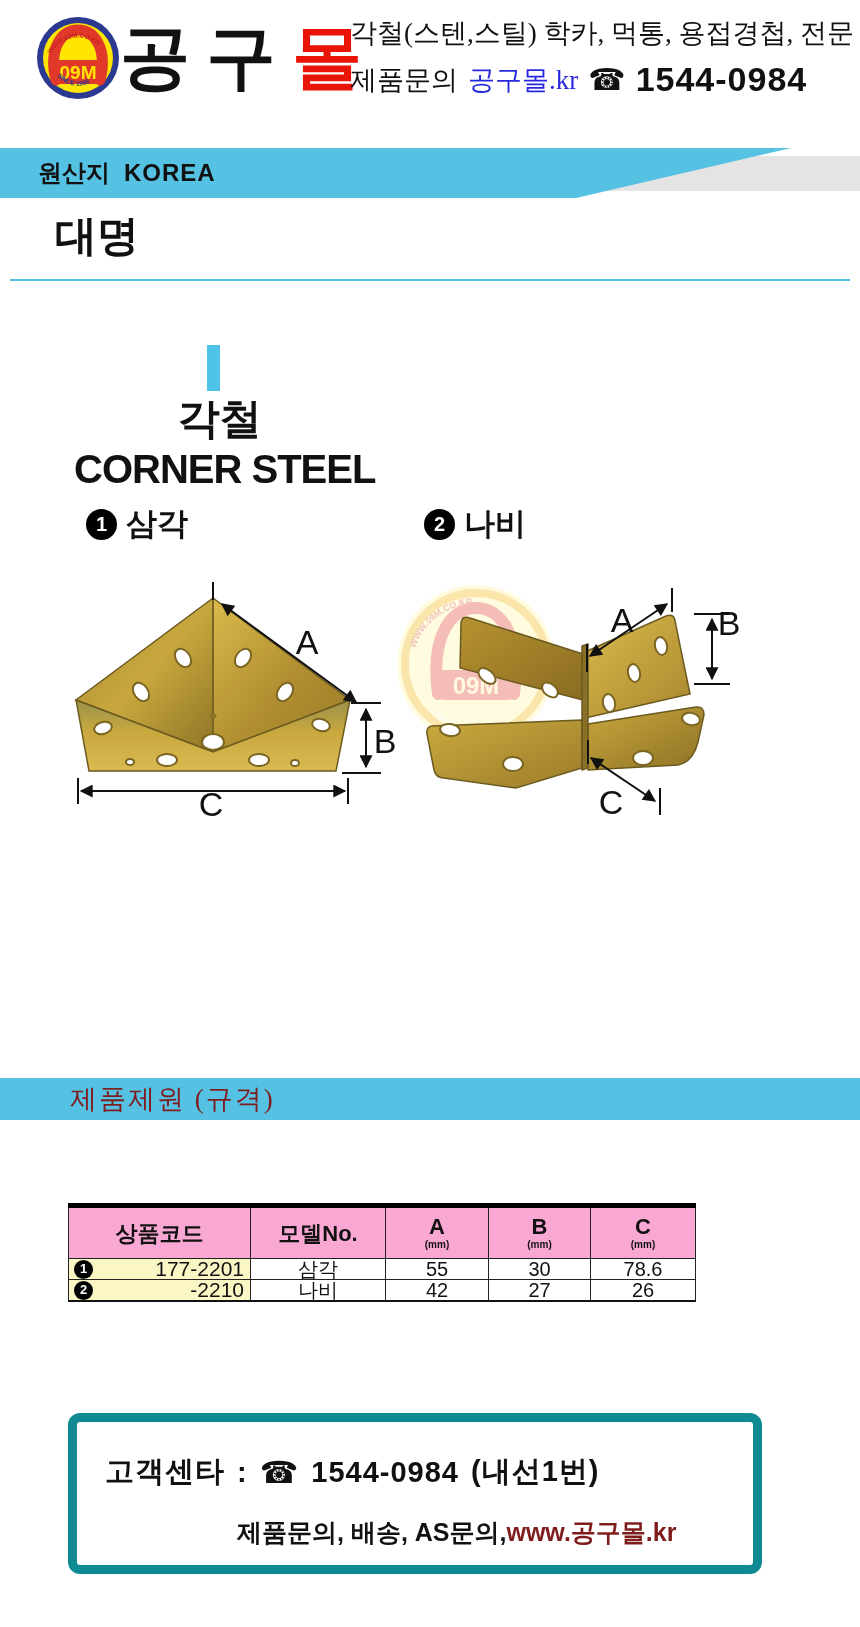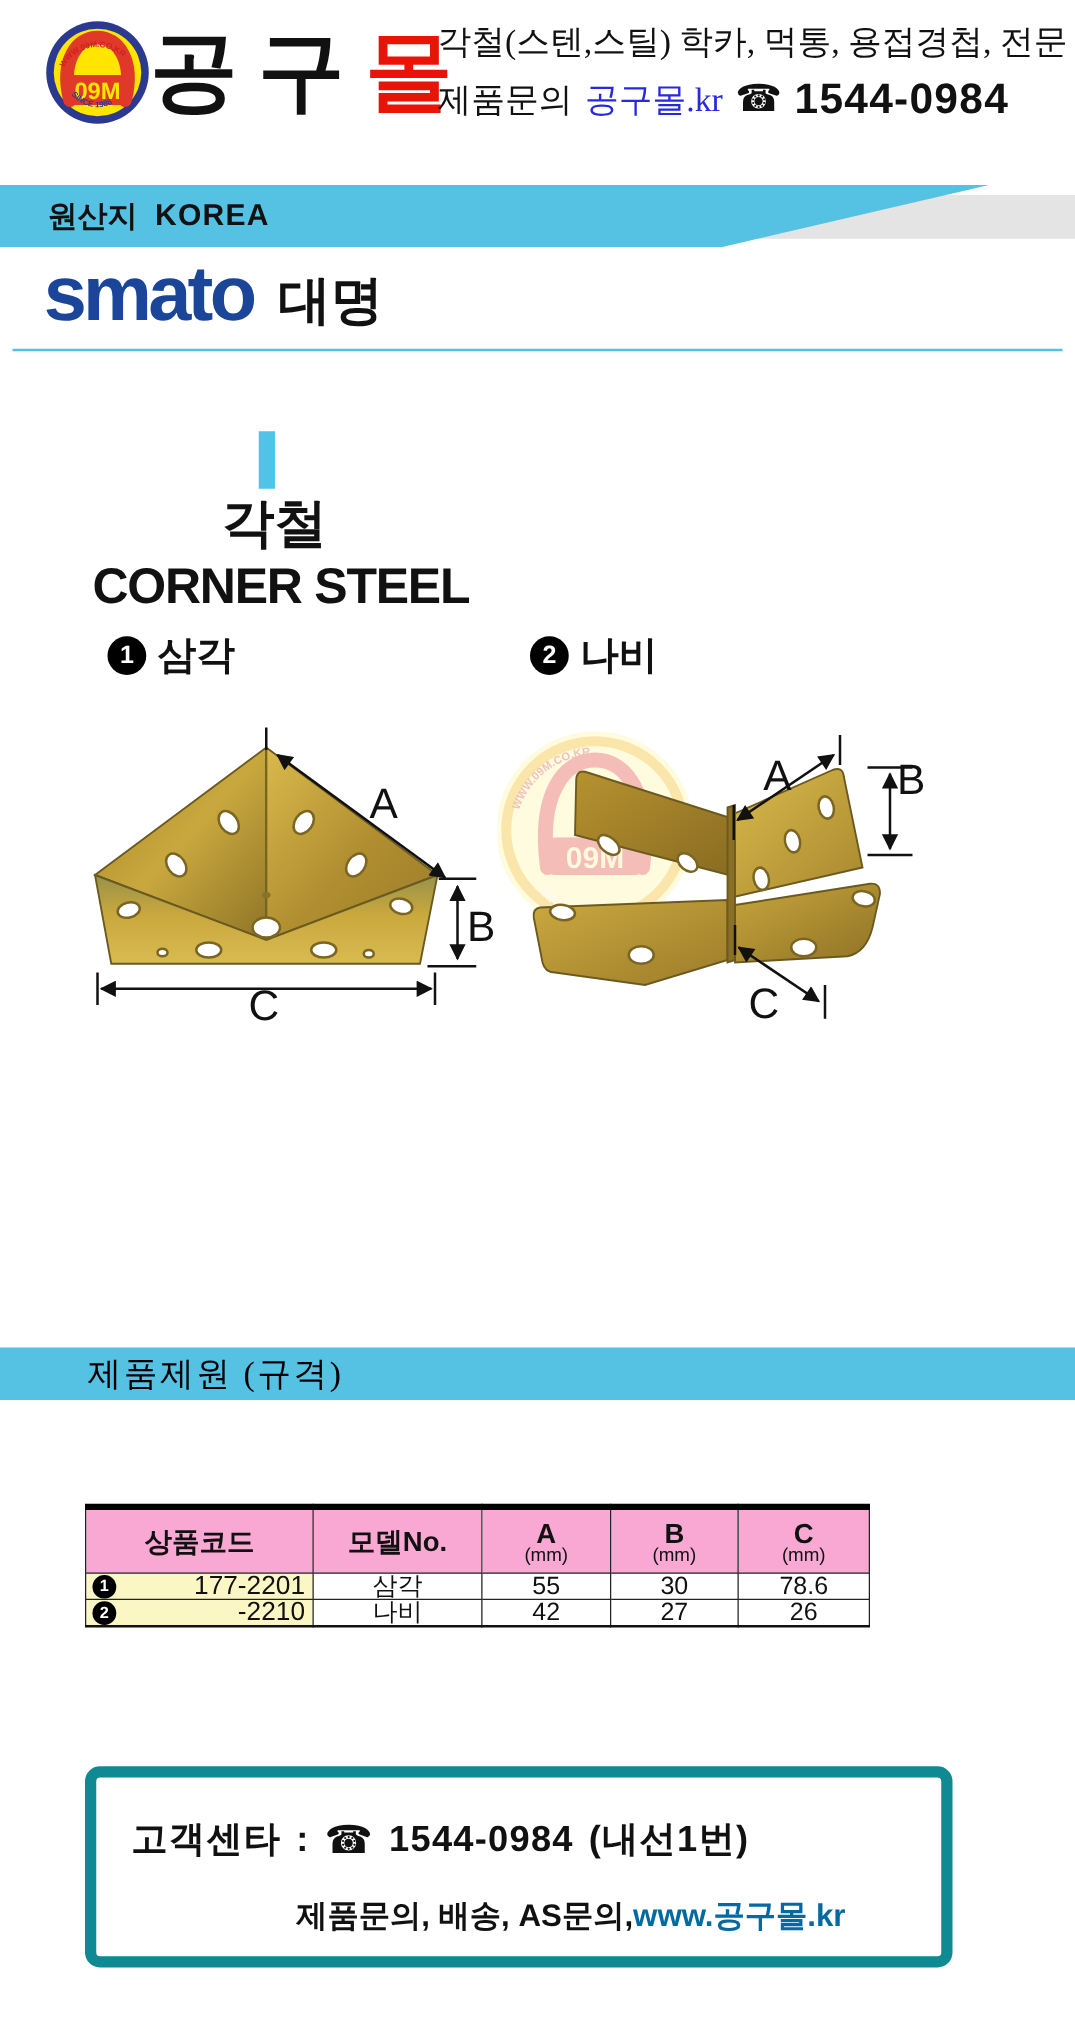--- a/index.html
+++ b/index.html
@@ -43,39 +43,39 @@
   .fig-label .name{font-size:31px;font-weight:800;}
   .numcircle{display:inline-flex;width:31px;height:31px;border-radius:50%;background:#000;color:#fff;
     align-items:center;justify-content:center;font-weight:800;font-size:20px;flex:none;}
   .numcircle.small{width:19px;height:19px;font-size:13px;}
 
   svg text{font-family:"Liberation Sans",sans-serif;}
   .dimlabel{font-size:34px;fill:#111;}
 
   
   .spec-bar{left:0;top:1078px;width:860px;height:42px;background:#55c1e3;display:flex;align-items:center;}
-  .spec-bar span{margin-left:70px;font-family:"Liberation Serif",serif;font-size:27px;letter-spacing:2px;color:#000000;}
+  .spec-bar span{margin-left:70px;font-family:"Liberation Serif",serif;font-size:27px;letter-spacing:2px;color:#7f1d1d;}
 
   
   .spec-table{left:68px;top:1203px;border-collapse:collapse;table-layout:fixed;width:627px;
     border-top:5px solid #000;border-bottom:2px solid #111;font-size:20px;}
   .spec-table th,.spec-table td{border:1px solid #222;padding:0;text-align:center;vertical-align:middle;overflow:hidden;}
   .spec-table th{background:#f9a8d4;height:50px;font-size:22px;font-weight:800;line-height:23px;}
-  .spec-table th .sub{display:block;font-size:15px;font-weight:400;line-height:15px;margin-top:-1px;}
+  .spec-table th .sub{display:block;font-size:10px;font-weight:700;line-height:15px;margin-top:-1px;}
   .spec-table td{height:20px;line-height:20px;font-size:20px;}
   .spec-table td.code{background:#fbf7c5;}
   .spec-table td.code .cellwrap{display:flex;align-items:center;height:100%;padding:0 6px 0 5px;}
   .spec-table td.code .codetext{flex:1;text-align:right;font-size:21px;}
 
   
   .cust-box{left:68px;top:1413px;width:676px;height:143px;border:9px solid #0f8a93;border-radius:12px;background:#fff;}
   .cust-line1{margin:30px 0 0 28px;font-size:29px;letter-spacing:1px;font-weight:600;display:flex;align-items:center;gap:12px;white-space:nowrap;}
   .cust-line1 .ph-icon{font-size:31px;font-family:"DejaVu Sans",sans-serif;}
   .cust-line2{margin:24px 0 0 160px;font-size:25px;font-weight:600;white-space:nowrap;}
-  .cust-line2 .red{color:#0369a1;}
+  .cust-line2 .red{color:#7f1d1d;}
 </style>
 </head>
 <body>
 
 <div class="page">
 
   <div class="abs" style="left:36px;top:14px;width:84px;height:88px;">
     <svg width="84" height="88" viewBox="0 0 84 88">
       <circle cx="42" cy="44" r="41" fill="#2b3990"></circle>
       <circle cx="42" cy="44" r="35" fill="#ffe500"></circle>
@@ -110,21 +110,20 @@
   <div class="abs origin">
     <div class="gray"></div>
     <div class="blue"></div>
     <div class="txt">
       <span>원산지</span>
       <span class="val">KOREA</span>
     </div>
   </div>
 
   <div class="abs maker">
-    <span class="smato">smato</span>
     <span class="kr">대명</span>
   </div>
   <div class="abs divider"></div>
 
   <div class="abs sec-title">
     <span class="bar"></span>
     <span class="kr">각철</span>
     <span class="en">CORNER STEEL</span>
   </div>
 

